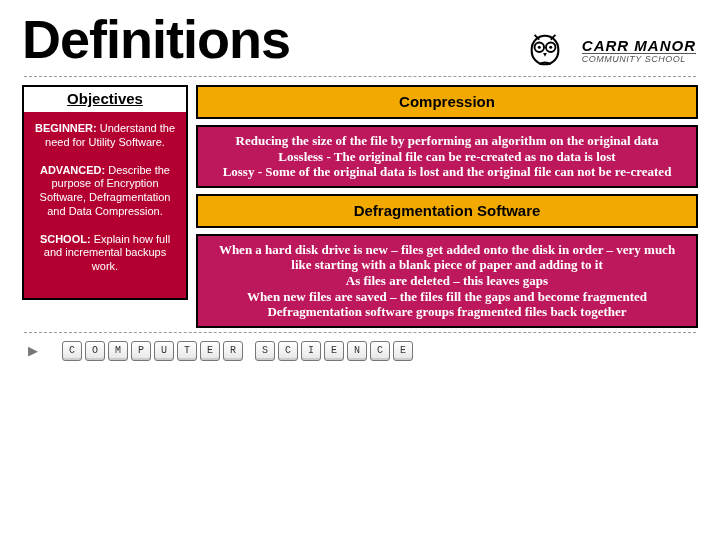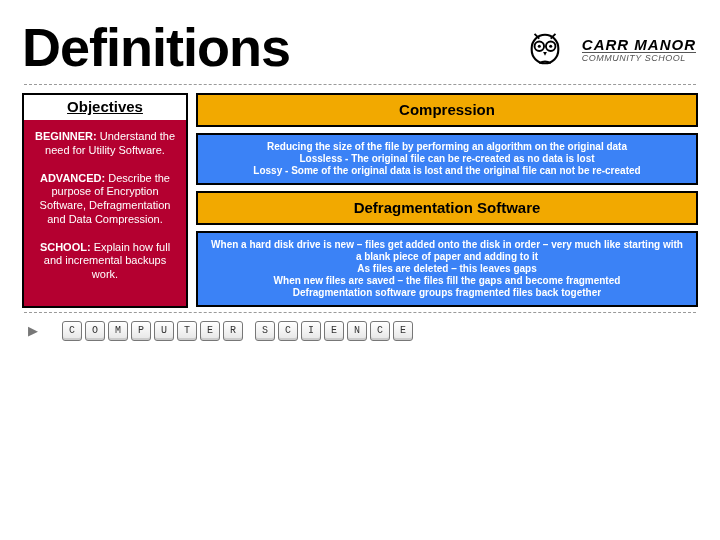--- a/index.html
+++ b/index.html
@@ -13,23 +13,22 @@
   }
   .slide {
     width: 720px;
     height: 540px;
     padding: 8px 18px 10px 18px;
     position: relative;
   }
   .header-row {
     display: flex;
     justify-content: space-between;
-    align-items: center;
+    align-items: flex-end;
     padding: 0 6px 4px 4px;
-    margin-top: 8px;
   }
   .title {
     font-size: 54px;
     font-weight: 900;
     letter-spacing: -1px;
     color: #000;
   }
   .logo {
     display: flex;
     align-items: center;
@@ -104,24 +103,25 @@
     font-weight: 700;
     line-height: 1.2;
   }
   .box-yellow {
     background: #f2a900;
     color: #000;
     font-size: 15px;
     padding: 6px 12px;
   }
   .box-purple {
-    background: #3b82f6;
+    background: #be185d;
     color: #fff;
-    font-size: 10px;
+    font-size: 13px;
     padding: 6px 10px;
+    font-family: Liberation Serif, serif;
   }
   .footer {
     display: flex;
     align-items: center;
     gap: 24px;
     padding: 2px 10px 0 10px;
   }
   .footer-arrow {
     font-size: 13px;
     color: #777;

